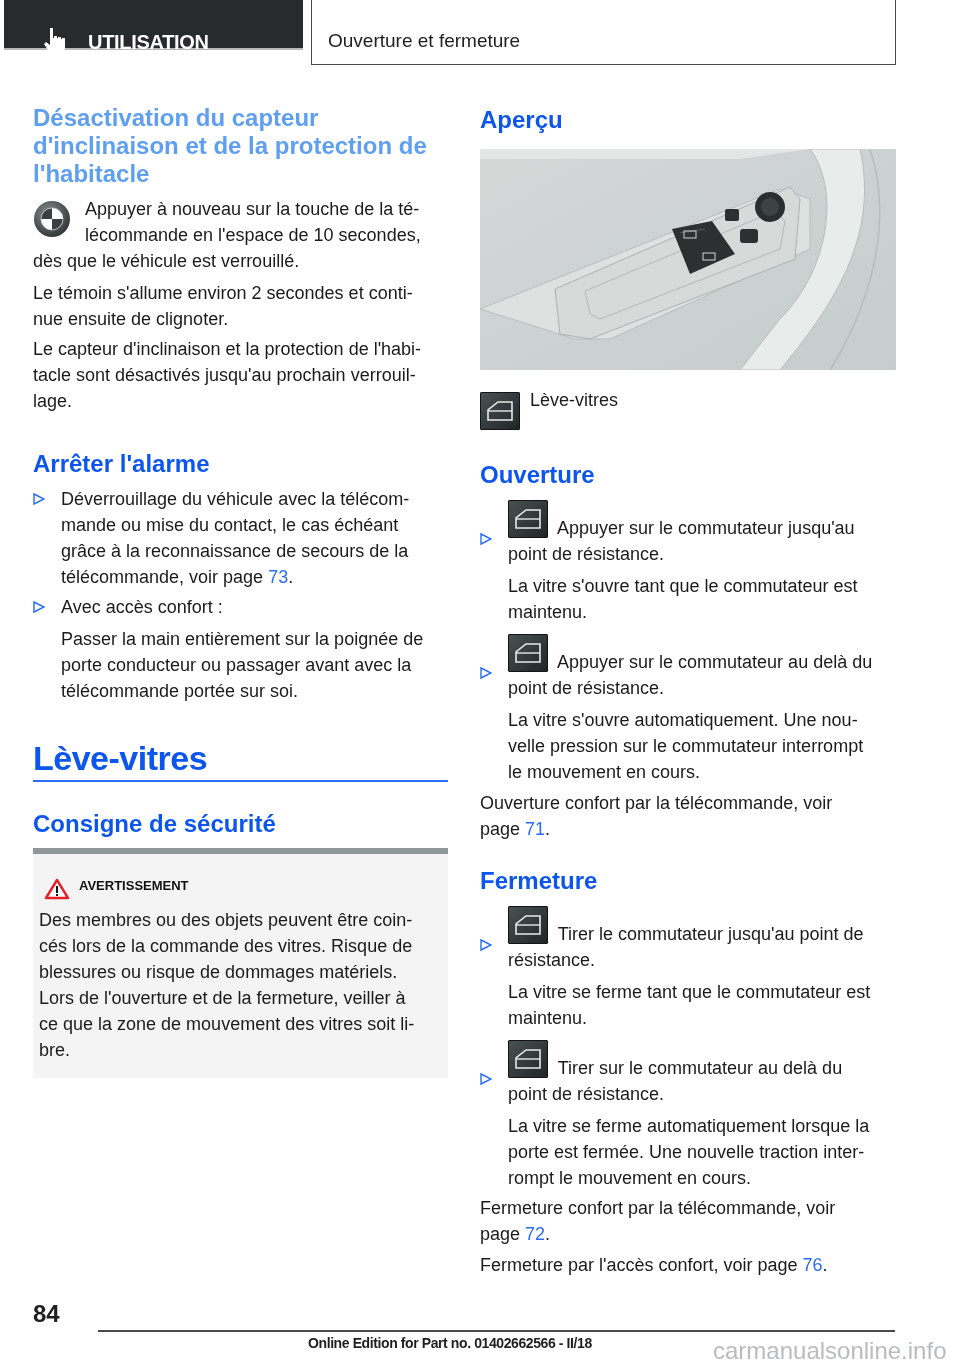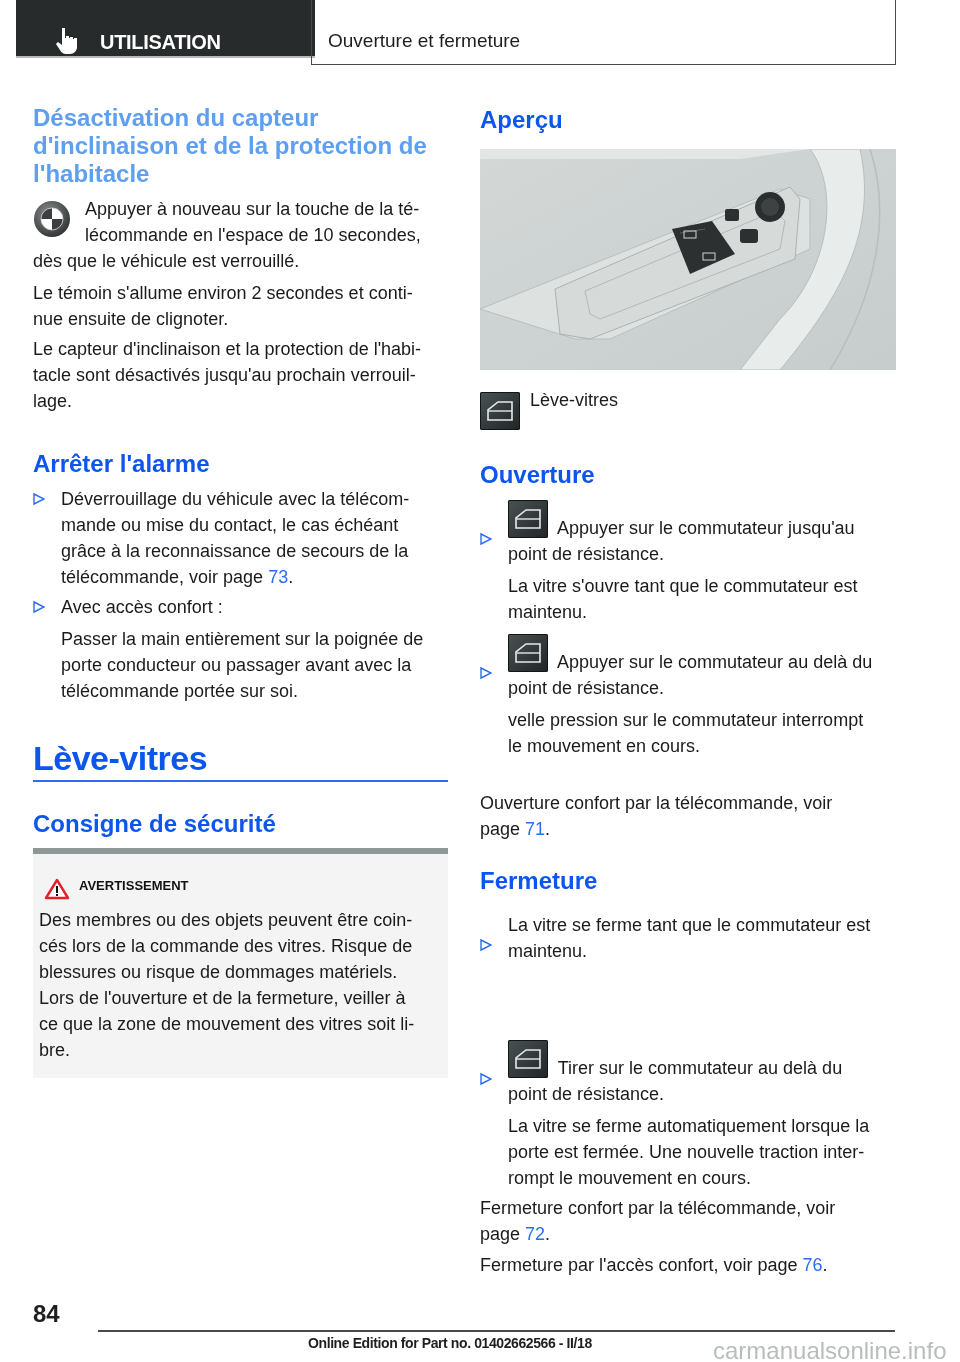--- a/index.html
+++ b/index.html
@@ -1,20 +1,20 @@
 <!DOCTYPE html>
 <html><head>
 <meta charset="utf-8">
 <style>
   * { box-sizing: border-box; margin: 0; padding: 0; }
   html, body { width: 960px; height: 1362px; background: #ffffff; overflow: hidden; }
   body { position: relative; font-family: "Liberation Sans", sans-serif; color: #1a1a1a; }
 
   
-  .hdr-section { position: absolute; left: 16px; top: 0; width: 299px; height: 58px; background: #272b2c; border-bottom: 2px solid #b8b8b8; }
+  .hdr-section { position: absolute; left: 4px; top: 0; width: 299px; height: 50px; background: #272b2c; border-bottom: 2px solid #b8b8b8; }
   .hdr-section .hand { position: absolute; left: 39px; top: 27px; width: 24px; height: 28px; }
   .hdr-section .label { position: absolute; left: 84px; top: 31px; color: #ffffff; font-weight: bold; font-size: 20px; letter-spacing: -0.3px; }
   .hdr-chapter { position: absolute; left: 311px; top: 0; width: 585px; height: 65px; border: 1.5px solid #4a4a4a; border-top: none; }
   .hdr-chapter .label { position: absolute; left: 16px; top: 30px; font-size: 19px; color: #1f1f1f; }
 
   
   .col { position: absolute; top: 0; }
   .col-left { left: 33px; width: 415px; }
   .col-right { left: 480px; width: 416px; }
 
@@ -205,37 +205,45 @@
         <path d="M1 2 L11 7 L1 12 Z" fill="none" stroke="#2a6cf5" stroke-width="1.4"></path>
       </svg>
     <div class="btext">
       <div><span class="door-icon"><svg width="28" height="22" viewBox="0 0 28 22">
               <path d="M2 20 L2 10 L12 2 L26 2 L26 20 Z" fill="none" stroke="#e6e9e9" stroke-width="1.6"></path>
               <line x1="2" y1="11" x2="26" y2="11" stroke="#e6e9e9" stroke-width="1.4"></line>
             </svg></span>&nbsp; <span>Appuyer sur le commutateur au delà du</span></div>
       <div>point de résistance.</div>
     </div>
     <div class="sub">
+      <div>La vitre s'ouvre automatiquement. Une nou-</div>
       <div>velle pression sur le commutateur interrompt</div>
       <div>le mouvement en cours.</div>
     </div>
   </div>
 
   <div class="abs p" style="top:790px; left:0; width:420px;">
     <div>Ouverture confort par la télécommande, voir</div>
     <div><span>page </span><a class="link">71</a><span>.</span></div>
   </div>
 
   <div class="abs h2" style="top:867px; left:0;">Fermeture</div>
 
   
   <div class="bullet-item p" style="top:906px;">
     <svg class="tri" style="top:32px;" viewBox="0 0 12 14">
         <path d="M1 2 L11 7 L1 12 Z" fill="none" stroke="#2a6cf5" stroke-width="1.4"></path>
       </svg>
+    <div class="btext">
+      <div><span class="door-icon"><svg width="28" height="22" viewBox="0 0 28 22">
+              <path d="M2 20 L2 10 L12 2 L26 2 L26 20 Z" fill="none" stroke="#e6e9e9" stroke-width="1.6"></path>
+              <line x1="2" y1="11" x2="26" y2="11" stroke="#e6e9e9" stroke-width="1.4"></line>
+            </svg></span>&nbsp; <span>Tirer le commutateur jusqu'au point de</span></div>
+      <div>résistance.</div>
+    </div>
     <div class="sub">
       <div>La vitre se ferme tant que le commutateur est</div>
       <div>maintenu.</div>
     </div>
   </div>
 
   
   <div class="bullet-item p" style="top:1040px;">
     <svg class="tri" style="top:32px;" viewBox="0 0 12 14">
         <path d="M1 2 L11 7 L1 12 Z" fill="none" stroke="#2a6cf5" stroke-width="1.4"></path>

